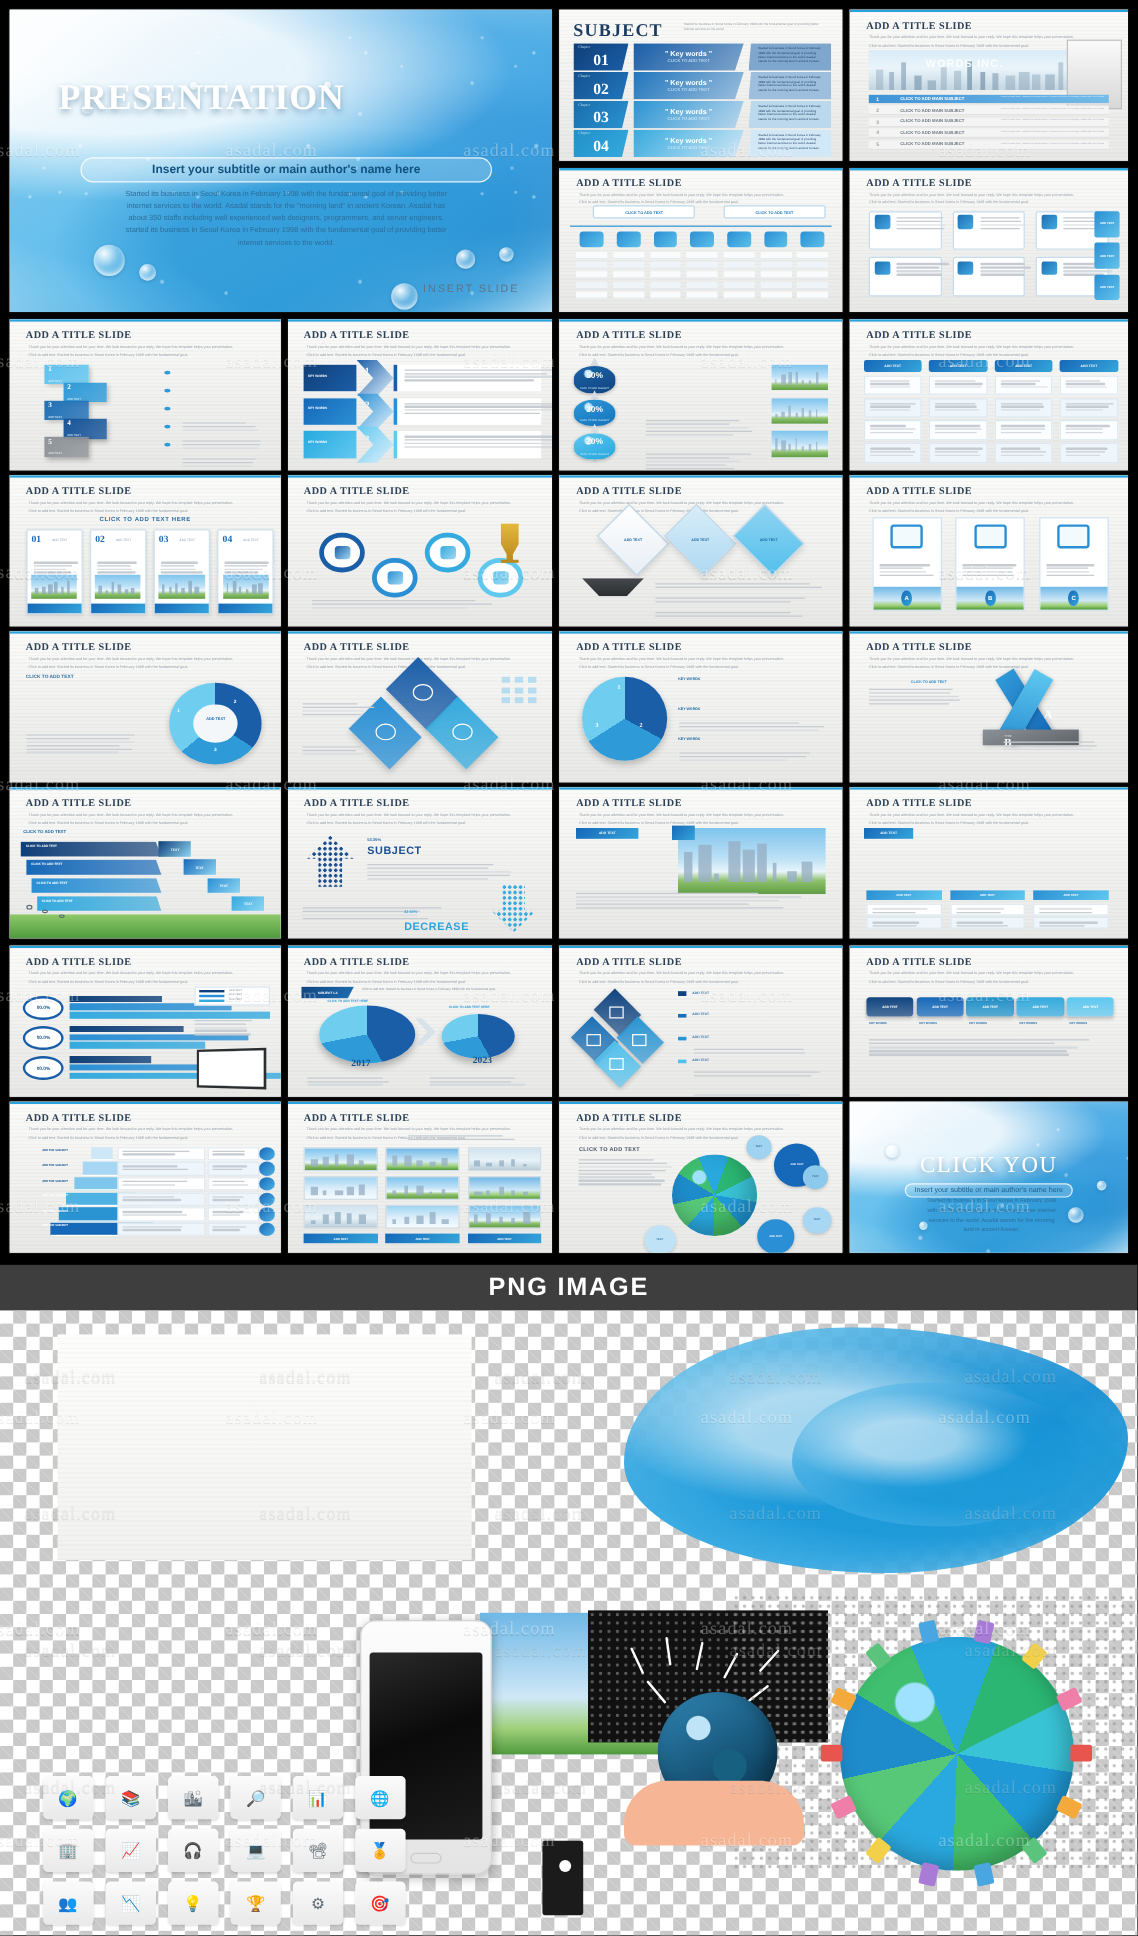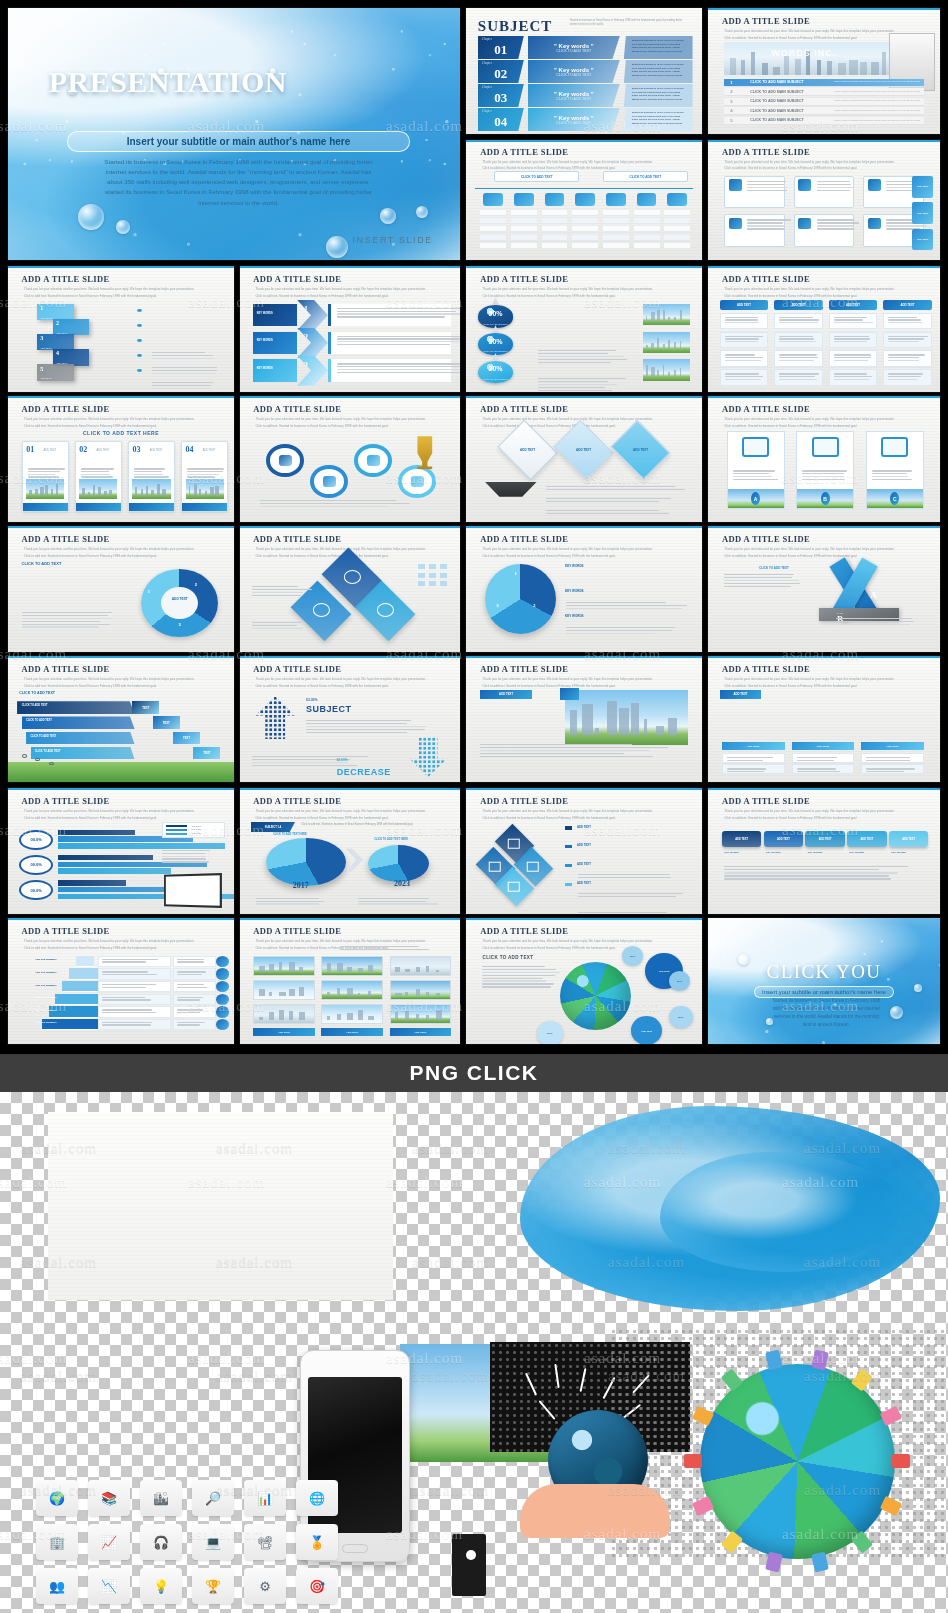--- a/index.html
+++ b/index.html
@@ -1557,21 +1557,21 @@
       <div class="drop" style="left: 182px; top: 88px; width: 13px; height: 13px;"></div>
       <div class="drop" style="left: 206px; top: 66px; width: 8px; height: 8px;"></div>
       <div class="drop" style="left: 58px; top: 100px; width: 7px; height: 7px;"></div>
       <div class="ty">CLICK YOU</div>
       <div class="typill">Insert your subtitle or main author's name here</div>
       <div class="tybody">Started its business in Seoul Korea in February 1998 with the fundamental goal of providing better internet services to the world. Asadal stands for the morning land in ancient Korean.</div>
     </div>
   </div>
 
 <div id="pngbar">
-  <span>PNG CLICK</span>
+  <span>PNG IMAGE</span>
 </div>
 
 <div id="pngarea">
     <div class="pngcard paperswatch" style="left: 48px; top: 20px; width: 345px; height: 188px;"></div>
     <div class="brush" style="left: 520px; top: 14px; width: 420px; height: 205px;"></div>
     <div class="brush" style="left: 660px; top: 60px; width: 240px; height: 120px; opacity: 0.8;"></div>
     <div style="position: absolute; left: 46px; top: 252px; width: 420px; height: 118px; display: flex; gap: 2px;">
       <div class="photo sky" style="flex: 1 1 0%; height: 100%;">
         <div style="position: absolute; left: 10%; bottom: 14%; width: 13.3341%; height: 36.704%; background: rgba(150, 175, 196, 0.72);"></div>
         <div style="position: absolute; left: 32%; bottom: 14%; width: 8.65868%; height: 47.6387%; background: rgba(150, 175, 196, 0.72);"></div>

